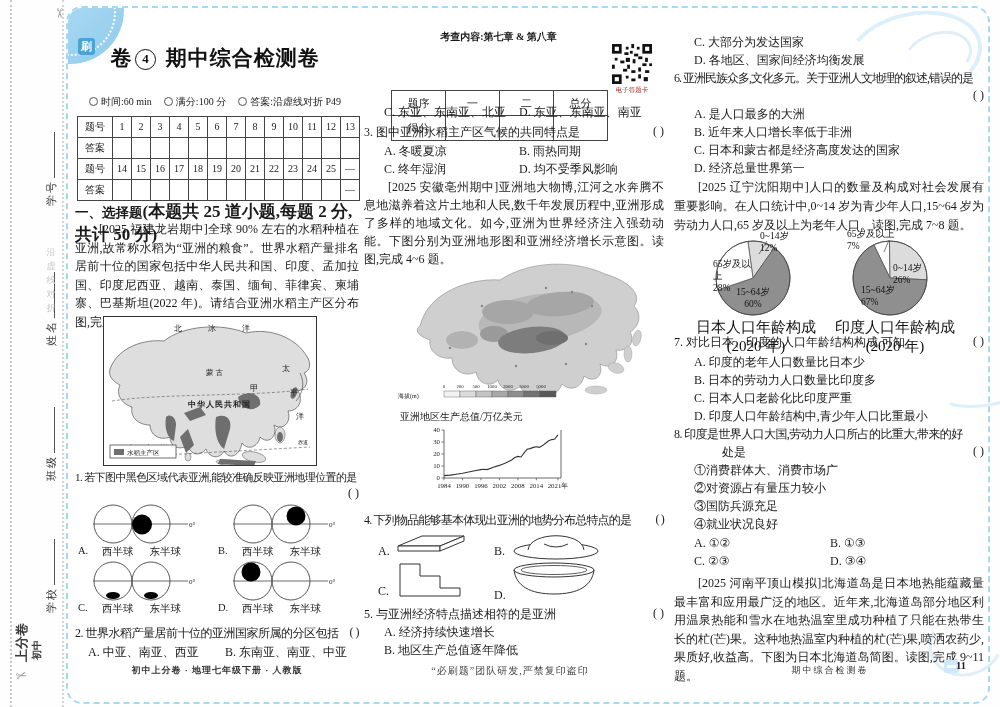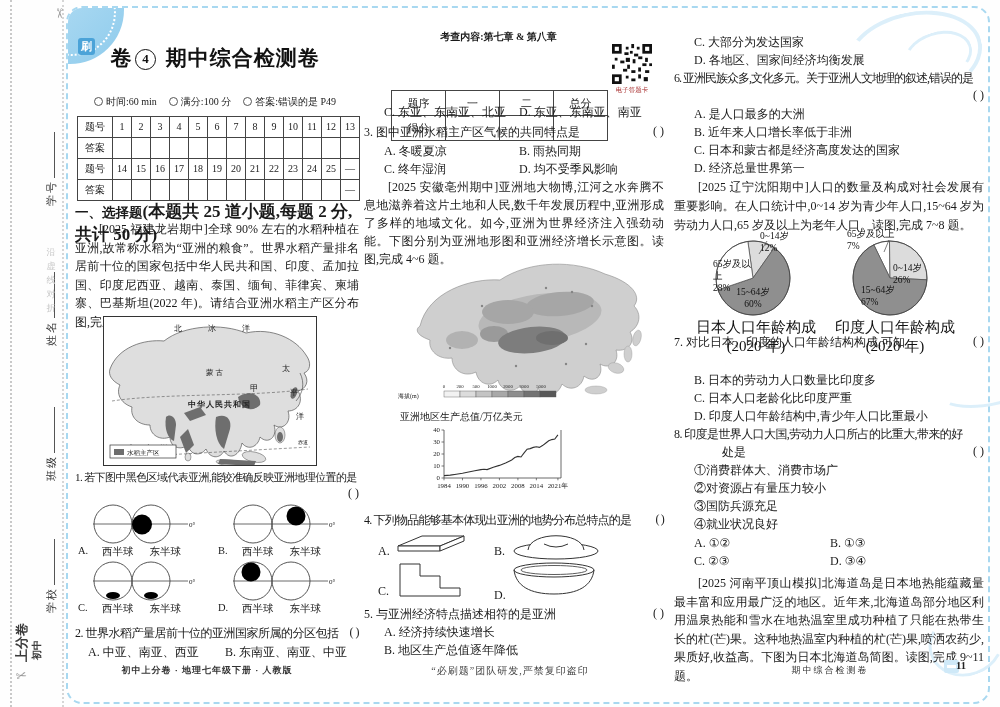--- a/index.html
+++ b/index.html
@@ -89,21 +89,21 @@
   <div class="arc" style="left:845px;top:12px;width:130px;height:80px;border-width:4px;transform:rotate(-12deg)"></div>
   <div class="arc" style="left:903px;top:32px;width:64px;height:42px;transform:rotate(-18deg)"></div>
   <div class="arc" style="left:952px;top:280px;width:84px;height:150px;transform:rotate(70deg)"></div>
   <div class="arc" style="left:928px;top:610px;width:70px;height:60px;transform:rotate(160deg)"></div>
 
   <div class="abs ttl" style="left:88px;top:44px;width:254px;text-align:center">
     <span>卷</span><span class="circnum">4</span>
     <span>期中综合检测卷</span>
   </div>
   <div class="abs meta" style="left:80px;top:95px;width:270px;text-align:center">
-    <span class="seg"><span class="mico"></span><span>时间:60 min</span></span><span class="seg"><span class="mico"></span><span>满分:100 分</span></span><span class="seg"><span class="mico"></span><span>答案:错误的是 P49</span></span>
+    <span class="seg"><span class="mico"></span><span>时间:60 min</span></span><span class="seg"><span class="mico"></span><span>满分:100 分</span></span><span class="seg"><span class="mico"></span><span>答案:沿虚线对折 P49</span></span>
   </div>
 
   <div class="abs bold" style="left:391px;top:30px;width:215px;text-align:center;font-size:10px">考查内容:第七章 &amp; 第八章</div>
   <div class="stable">
     <span>题序</span>
     <span>一</span>
     <span>二</span>
     <span>总分</span>
     <span>得分</span>
     <span></span>
@@ -261,21 +261,21 @@
       <span class="w">西半球</span>
       <span class="e">东半球</span>
     </div>
 
   <div class="abs stem" style="left:75px;top:625px;width:284px;letter-spacing:-0.5px">
       <span>2. 世界水稻产量居前十位的亚洲国家所属的分区包括</span>
       <span>(    )</span>
     </div>
   <span class="abs opt" style="left:88px;top:644px">A. 中亚、南亚、西亚</span>
   <span class="abs opt" style="left:225px;top:644px">B. 东南亚、南亚、中亚</span>
-  <div class="abs footer bold" style="left:65px;top:664px;width:284px">初中上分卷 · 地理七年级下册 · 人教版</div>
+  <div class="abs footer bold" style="left:75px;top:664px;width:284px">初中上分卷 · 地理七年级下册 · 人教版</div>
 
   <span class="abs opt" style="left:384px;top:104px">C. 东亚、东南亚、北亚</span>
   <span class="abs opt" style="left:519px;top:104px">D. 东亚、东南亚、南亚</span>
   <div class="abs stem" style="left:364px;top:124px;width:300px">
       <span>3. 图中亚洲水稻主产区气候的共同特点是</span>
       <span>(    )</span>
     </div>
   <span class="abs opt" style="left:384px;top:143px">A. 冬暖夏凉</span>
   <span class="abs opt" style="left:519px;top:143px">B. 雨热同期</span>
   <span class="abs opt" style="left:384px;top:161px">C. 终年湿润</span>
@@ -447,20 +447,21 @@
         <span>67%</span>
       </div>
   </div>
   <div class="abs cap" style="left:690px;top:318px;width:132px">日本人口年龄构成(2020 年)</div>
   <div class="abs cap" style="left:827px;top:318px;width:136px">印度人口年龄构成(2020 年)</div>
 
   <div class="abs stem" style="left:674px;top:334px;width:310px">
       <span>7. 对比日本、印度的人口年龄结构构成,可知</span>
       <span>(    )</span>
     </div>
+  <span class="abs opt" style="left:694px;top:354px">A. 印度的老年人口数量比日本少</span>
   <span class="abs opt" style="left:694px;top:372px">B. 日本的劳动力人口数量比印度多</span>
   <span class="abs opt" style="left:694px;top:390px">C. 日本人口老龄化比印度严重</span>
   <span class="abs opt" style="left:694px;top:408px">D. 印度人口年龄结构中,青少年人口比重最小</span>
 
   <div class="abs" style="left:674px;top:426px;width:310px;font-size:12px;letter-spacing:-0.6px;white-space:nowrap">8. 印度是世界人口大国,劳动力人口所占的比重大,带来的好</div>
   <div class="abs stem" style="left:674px;top:444px;width:310px">
       <span style="text-indent:2em;padding-left:2em">处是</span>
       <span>(    )</span>
     </div>
   <span class="abs opt" style="left:694px;top:462px">①消费群体大、消费市场广</span>

